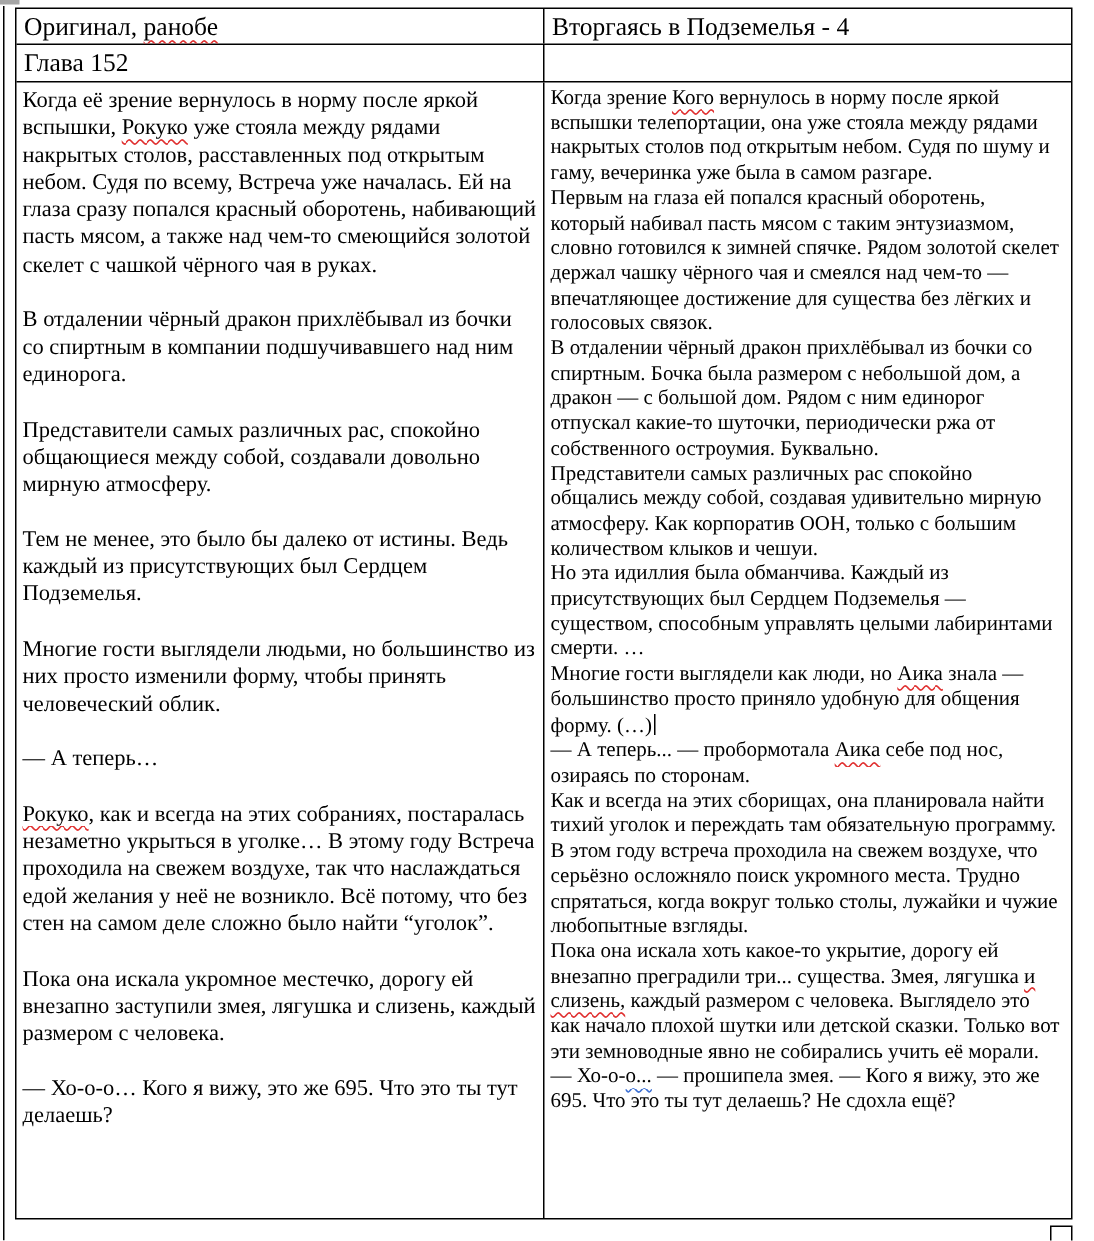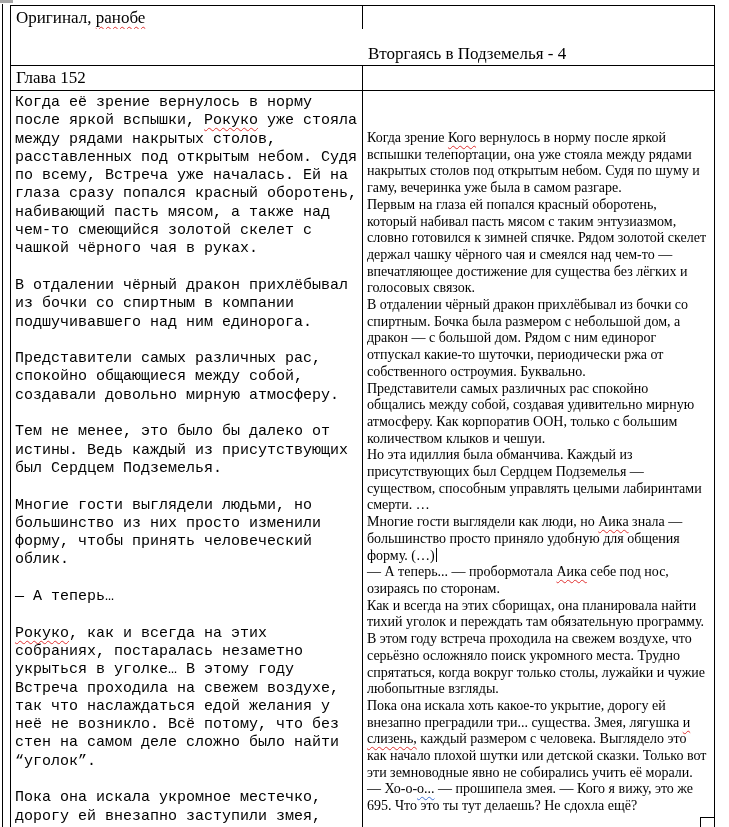--- a/index.html
+++ b/index.html
@@ -11,27 +11,27 @@
   .top-chip{position:absolute;left:0;top:0;width:13px;height:3px;background:#a6a6a6;}
 
   .tbl{
     position:absolute;left:10px;top:5px;width:705px;
     border:1px solid #000;box-sizing:border-box;background:#fff;
   }
   .row{display:flex;border-bottom:1px solid #000;}
   .row:last-child{border-bottom:none;}
   .cell{box-sizing:border-box;overflow:hidden;}
   .cell-l{width:352px;border-right:1px solid #000;}
-  .cell-r{width:349px;margin-top:36px;}
+  .cell-r{width:349px;}
 
   .hdr .cell{height:23px;padding:0 5px;font-size:17px;line-height:23px;white-space:nowrap;}
   .chp .cell{height:24px;padding:0 5px;font-size:17px;line-height:24px;white-space:nowrap;}
 
   .bodyrow .cell{height:757px;padding:3px 4px 0 4px;}
-  .bodyrow .cell-l{font-size:15px;line-height:18.3px;font-family:Liberation Mono, monospace;}
+  .bodyrow .cell-l{font-size:15px;line-height:18.3px;}
   .bodyrow .cell-r{font-size:14px;line-height:16.7px;}
   .para{margin:0;}
   .cell-l .para{margin-bottom:18.3px;}
   .cell-r .para{margin-bottom:0;}
 
   .u-spell{
     text-decoration-line:underline;text-decoration-style:wavy;
     text-decoration-color:var(--spell-color,#e03030);
     text-decoration-thickness:1px;text-underline-offset:3px;
     text-decoration-skip-ink:none;

